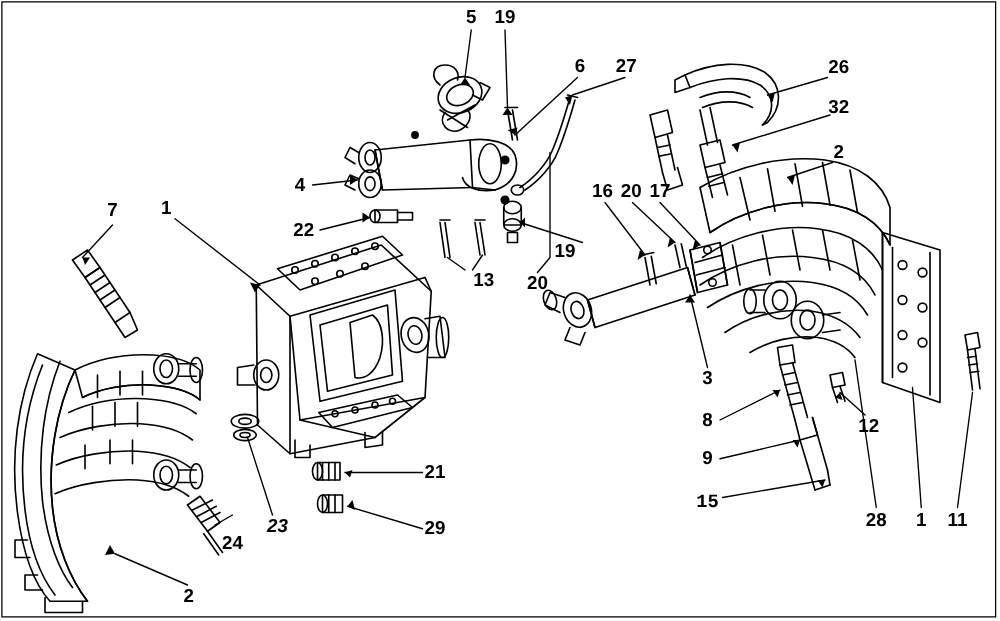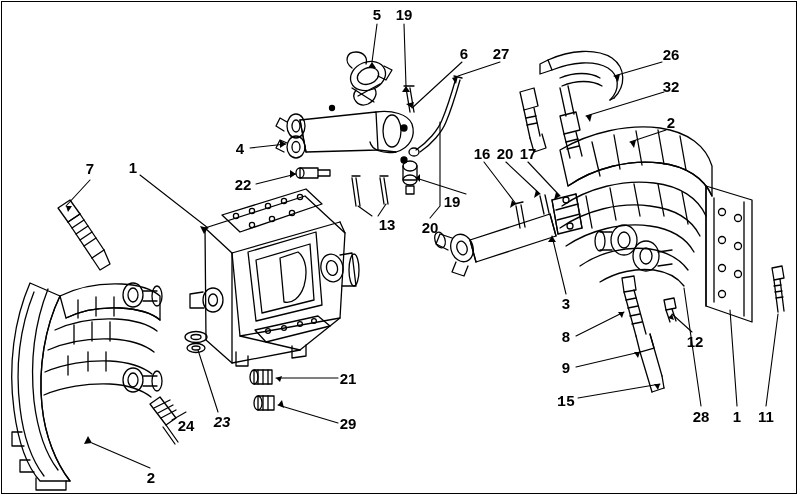--- a/index.html
+++ b/index.html
@@ -448,20 +448,20 @@
   <div class="callout" style="left:404px; top:14px;">19</div>
   <div class="callout" style="left:566px; top:402px;font-family:Liberation Mono, monospace;">15</div>
   <div class="callout" style="left:482px; top:153px;">16</div>
   <div class="callout" style="left:528px; top:153px;">17</div>
   <div class="callout" style="left:505px; top:153px;">20</div>
   <div class="callout" style="left:452px; top:201px;">19</div>
   <div class="callout" style="left:430px; top:227px;">20</div>
   <div class="callout" style="left:348px; top:378px;text-align:right;">21</div>
   <div class="callout" style="left:243px; top:184px;">22</div>
   <div class="callout" style="left:222px; top:421px;font-style:italic;">23</div>
-  <div class="callout" style="left:186px; top:425px;">24</div>
+  <div class="callout" style="left:186px; top:435px;">24</div>
   <div class="callout" style="left:671px; top:86px;">32</div>
   <div class="callout" style="left:671px; top:54px;">26</div>
   <div class="callout" style="left:501px; top:53px;">27</div>
   <div class="callout" style="left:701px; top:416px;">28</div>
   <div class="callout" style="left:348px; top:423px;">29</div>
 
 </div>
 
 </body></html>

